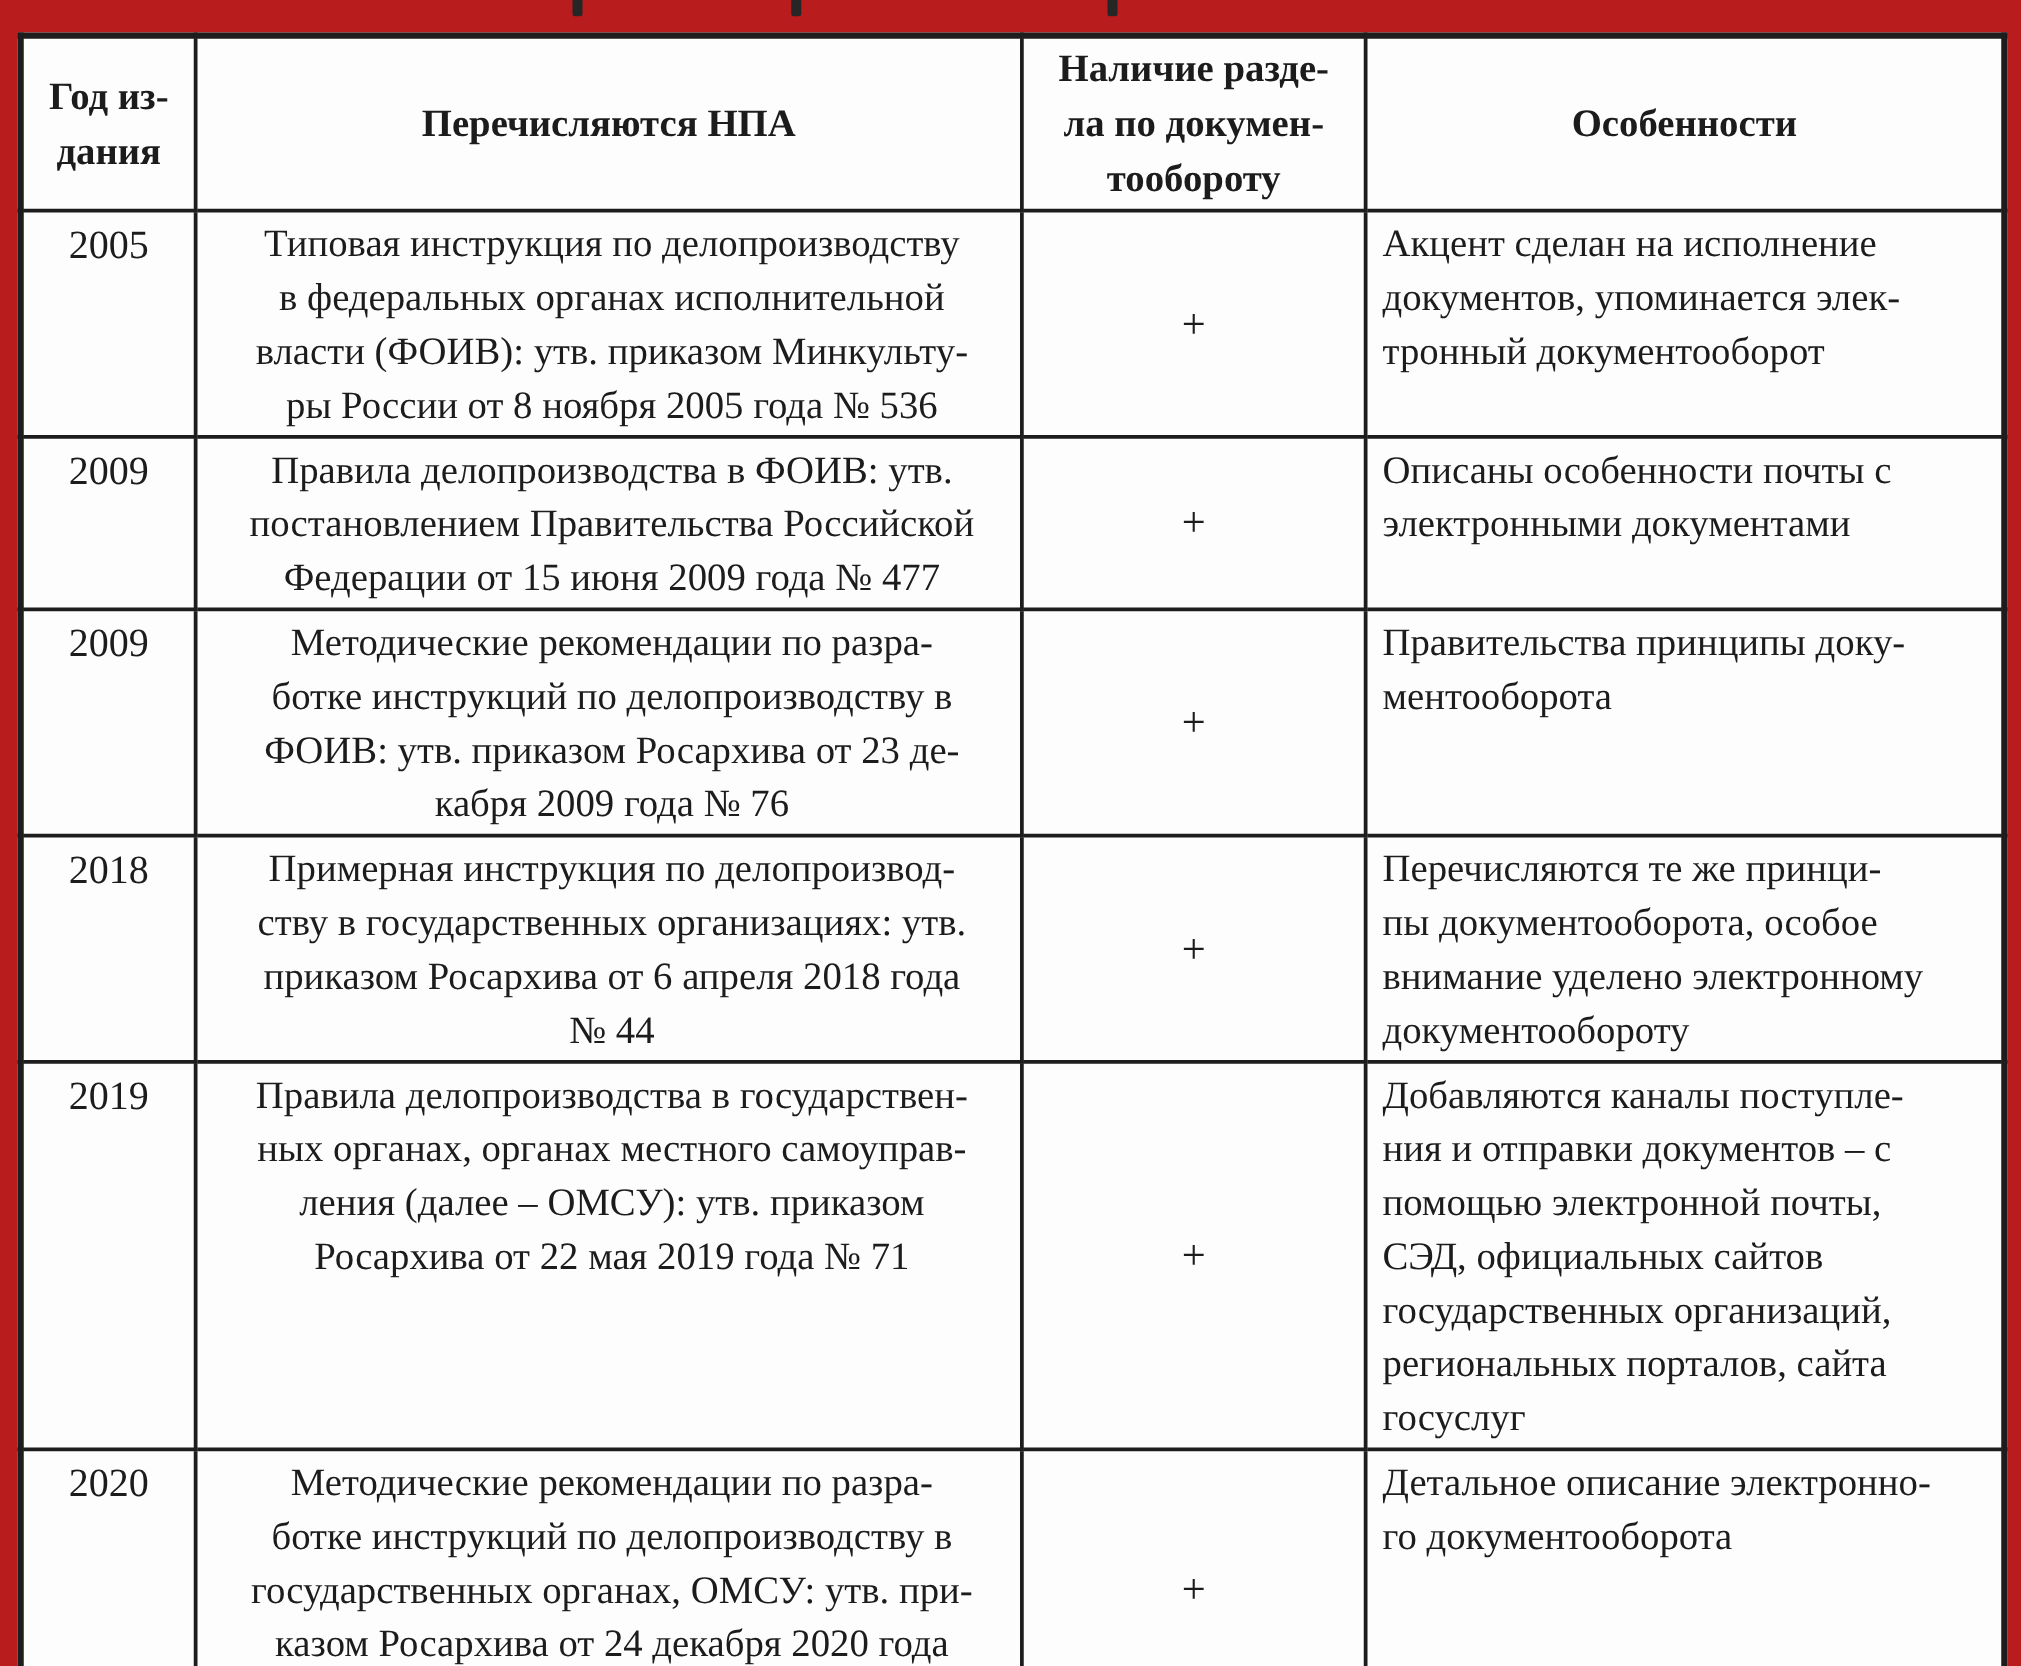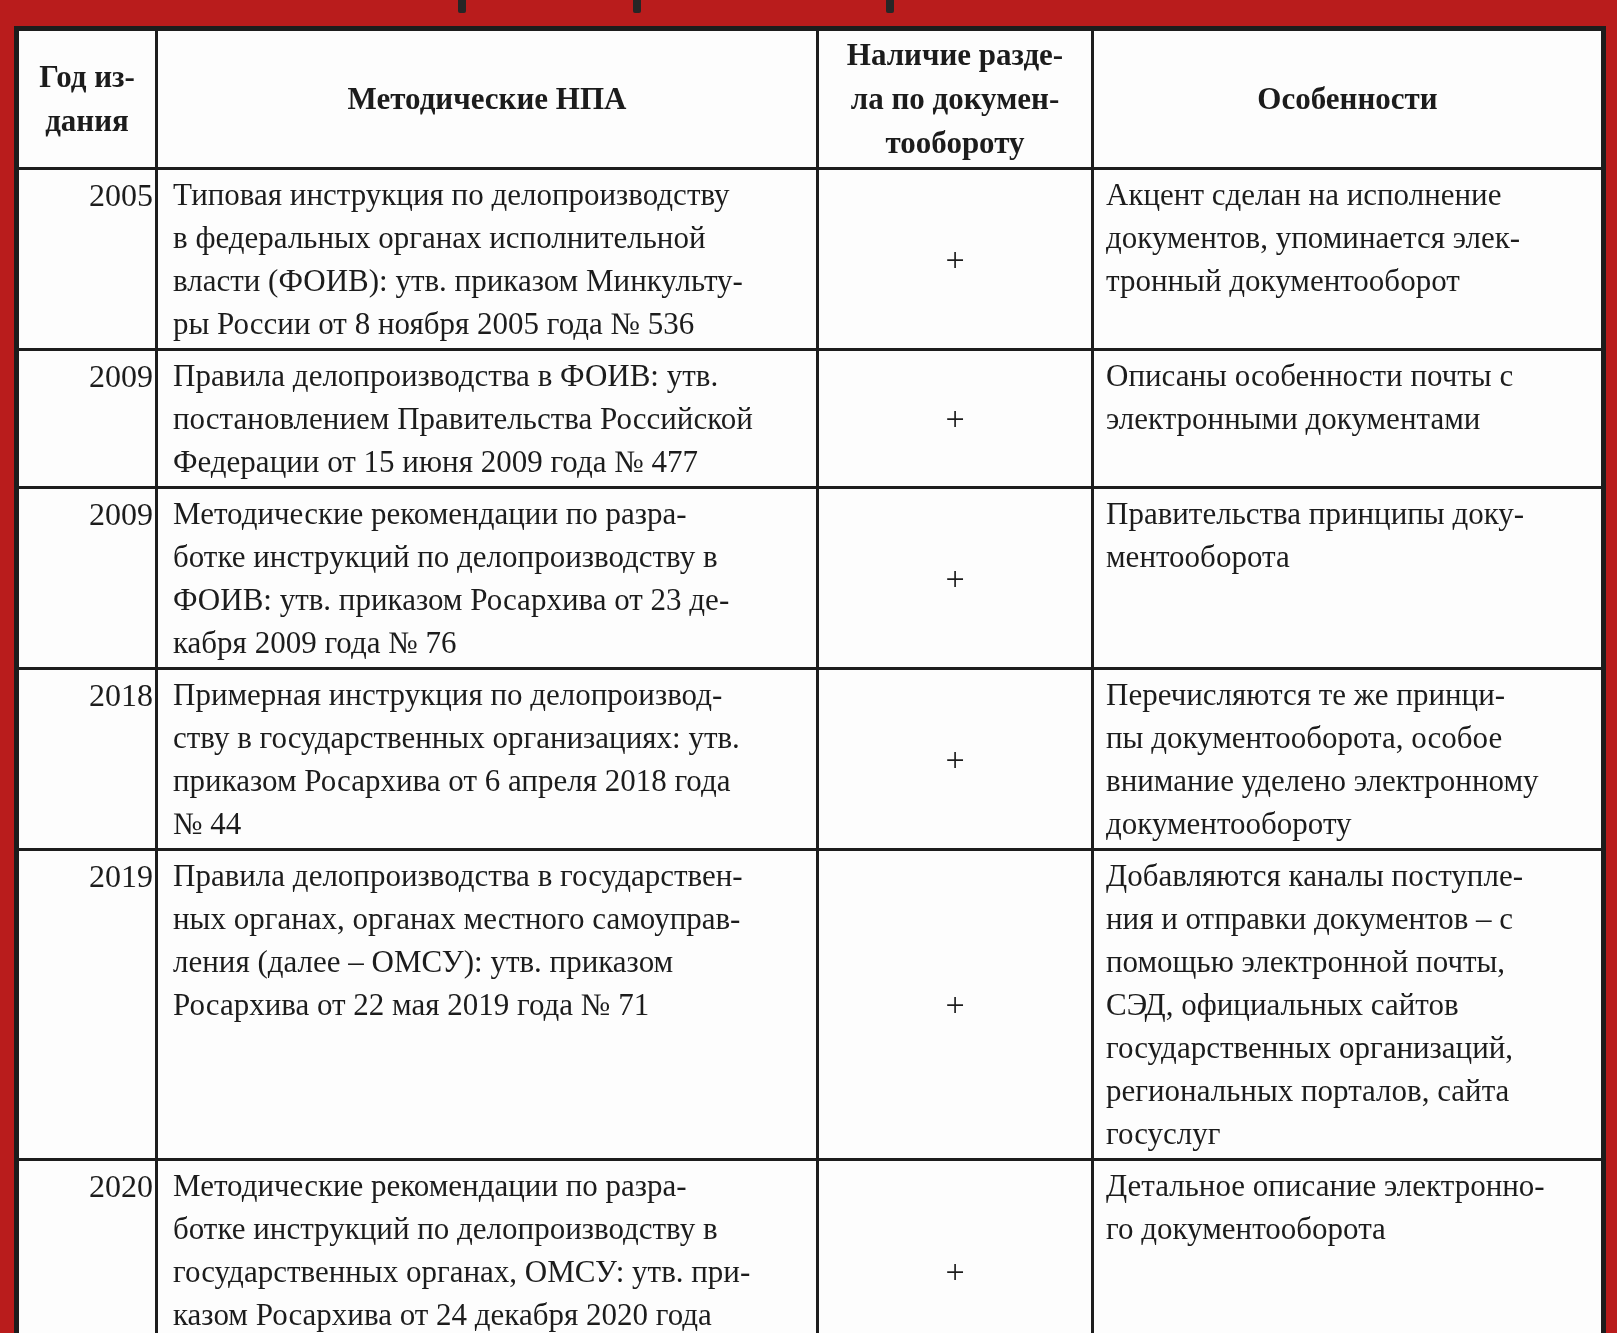--- a/index.html
+++ b/index.html
@@ -44,25 +44,25 @@
     padding: 2px 6px;
   }
   td {
     font-size: 31px;
     line-height: 43px;
     vertical-align: top;
     white-space: pre-line;
     padding: 3px 8px 3px 12px;
   }
   td.c-year {
-    text-align: right;
+    text-align: center;
     font-size: 32px;
     padding: 4px 2px 2px 2px;
   }
-  td.c-name { padding-left: 15px; padding-right: 10px; }
+  td.c-name { padding-left: 15px; padding-right: 10px; text-align: center; }
   td.c-plus {
     text-align: center;
     vertical-align: middle;
     font-size: 34px;
     padding: 0;
   }
   td.c-feat { padding-right: 10px; }
 
   tr.hdr    { height: 126px; }
   tr.row-0  { height: 173px; }
@@ -85,21 +85,21 @@
     <colgroup>
       <col style="width:140px">
       <col style="width:661px">
       <col style="width:275px">
       <col style="width:511px">
     </colgroup>
     <thead>
       <tr class="hdr">
         <th>Год из-
 дания</th>
-        <th>Методические НПА</th>
+        <th>Перечисляются НПА</th>
         <th>Наличие разде-
 ла по докумен-
 тообороту</th>
         <th>Особенности</th>
       </tr>
     </thead>
     <tbody>
       <tr class="row-0">
         <td class="c-year">2005</td>
         <td class="c-name">Типовая инструкция по делопроизводству

